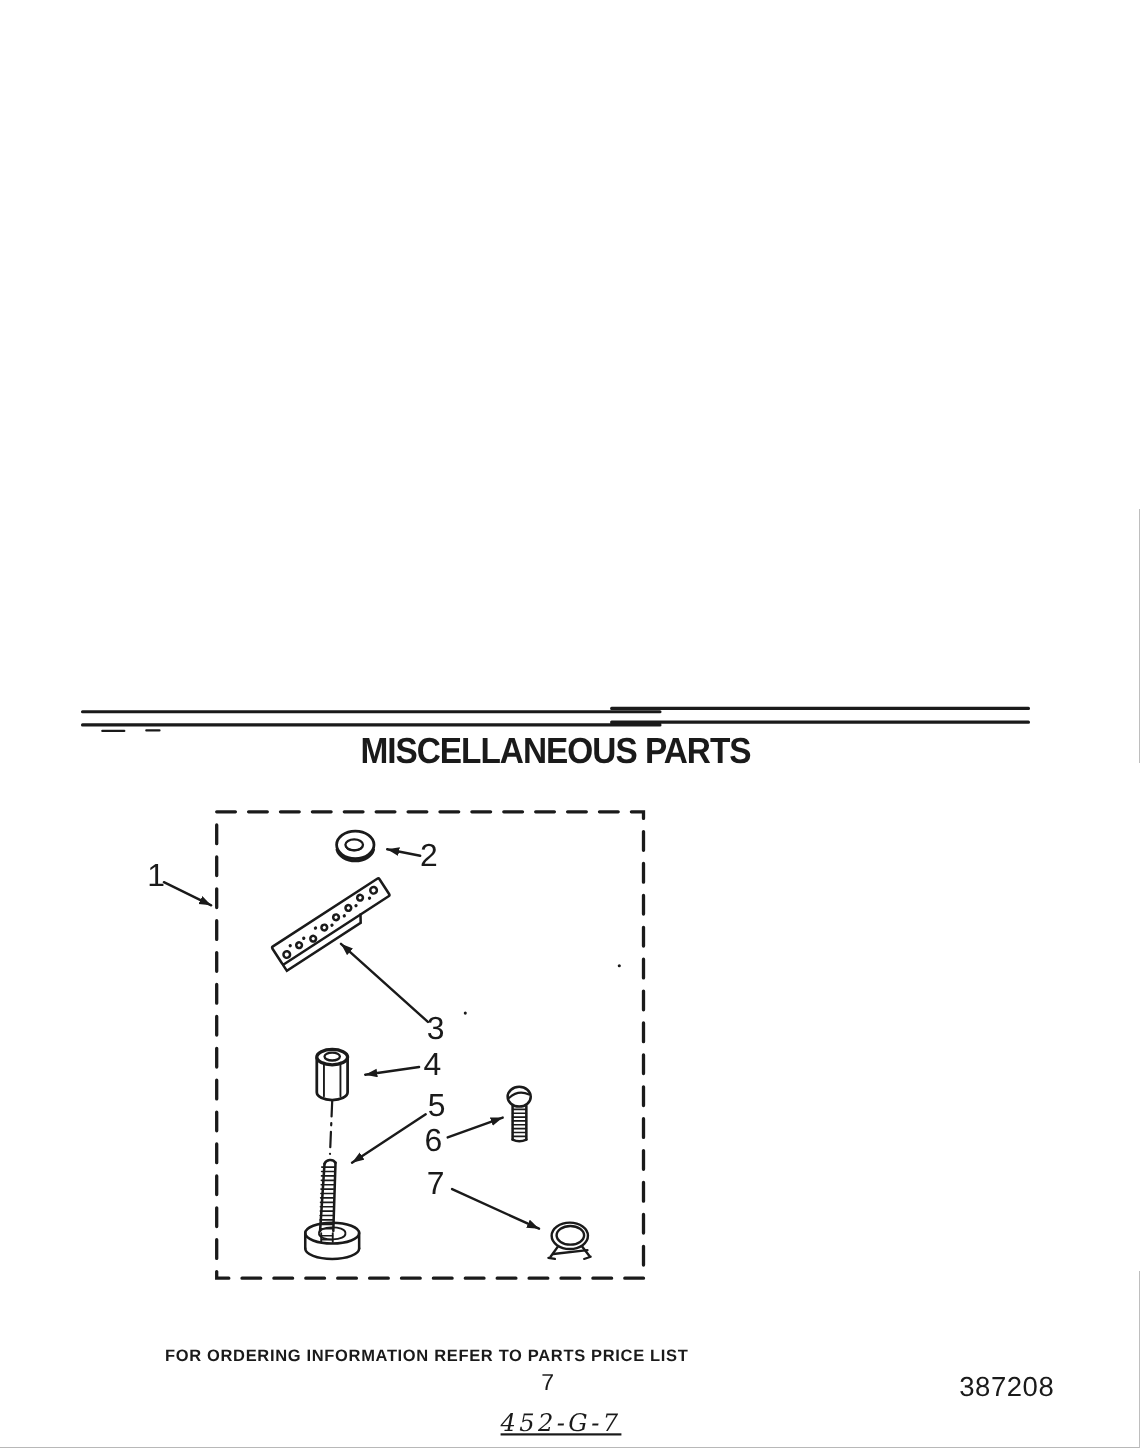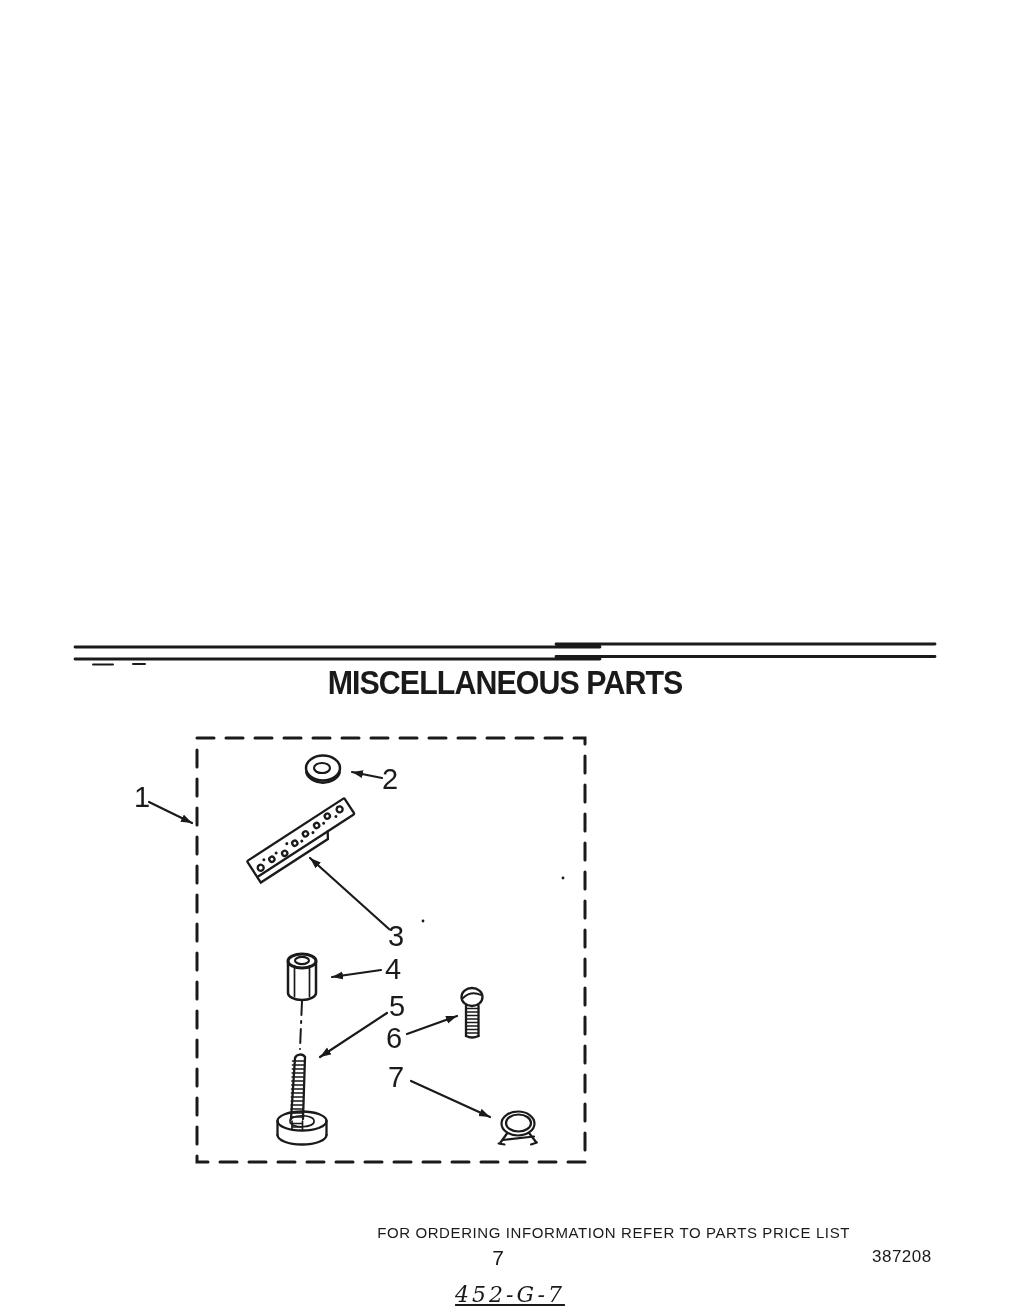--- a/index.html
+++ b/index.html
@@ -15,29 +15,29 @@
     text-align:center; font-size:33px; font-weight:700;
     letter-spacing:-1px; transform:scaleX(0.92); transform-origin:center;
     white-space:nowrap;
   }
   .callout {
     position:absolute; transform:translate(-50%,-50%);
     font-size:29px; font-weight:400; line-height:1;
   }
   .footer-note {
     position:absolute; left:150px; top:1224px; width:700px;
-    text-align:right; font-size:15px; font-weight:400; letter-spacing:0.6px;
+    text-align:left; font-size:15px; font-weight:700; letter-spacing:0.6px;
     white-space:nowrap;
   }
   .page-number {
     position:absolute; left:458px; top:1246px; width:80px;
     text-align:center; font-size:21px;
   }
   .doc-number {
-    position:absolute; left:872px; top:1247px; font-size:17px; letter-spacing:0.5px;
+    position:absolute; left:872px; top:1247px; font-size:25px; letter-spacing:0.5px;
   }
   .plate-code {
     position:absolute; left:420px; top:1282px; width:180px; text-align:center;
     font-family:"DejaVu Serif", serif; font-style:italic;
     font-size:22px; letter-spacing:3px; white-space:nowrap;text-decoration:underline;
   }
 </style>
 </head>
 <body>
 

